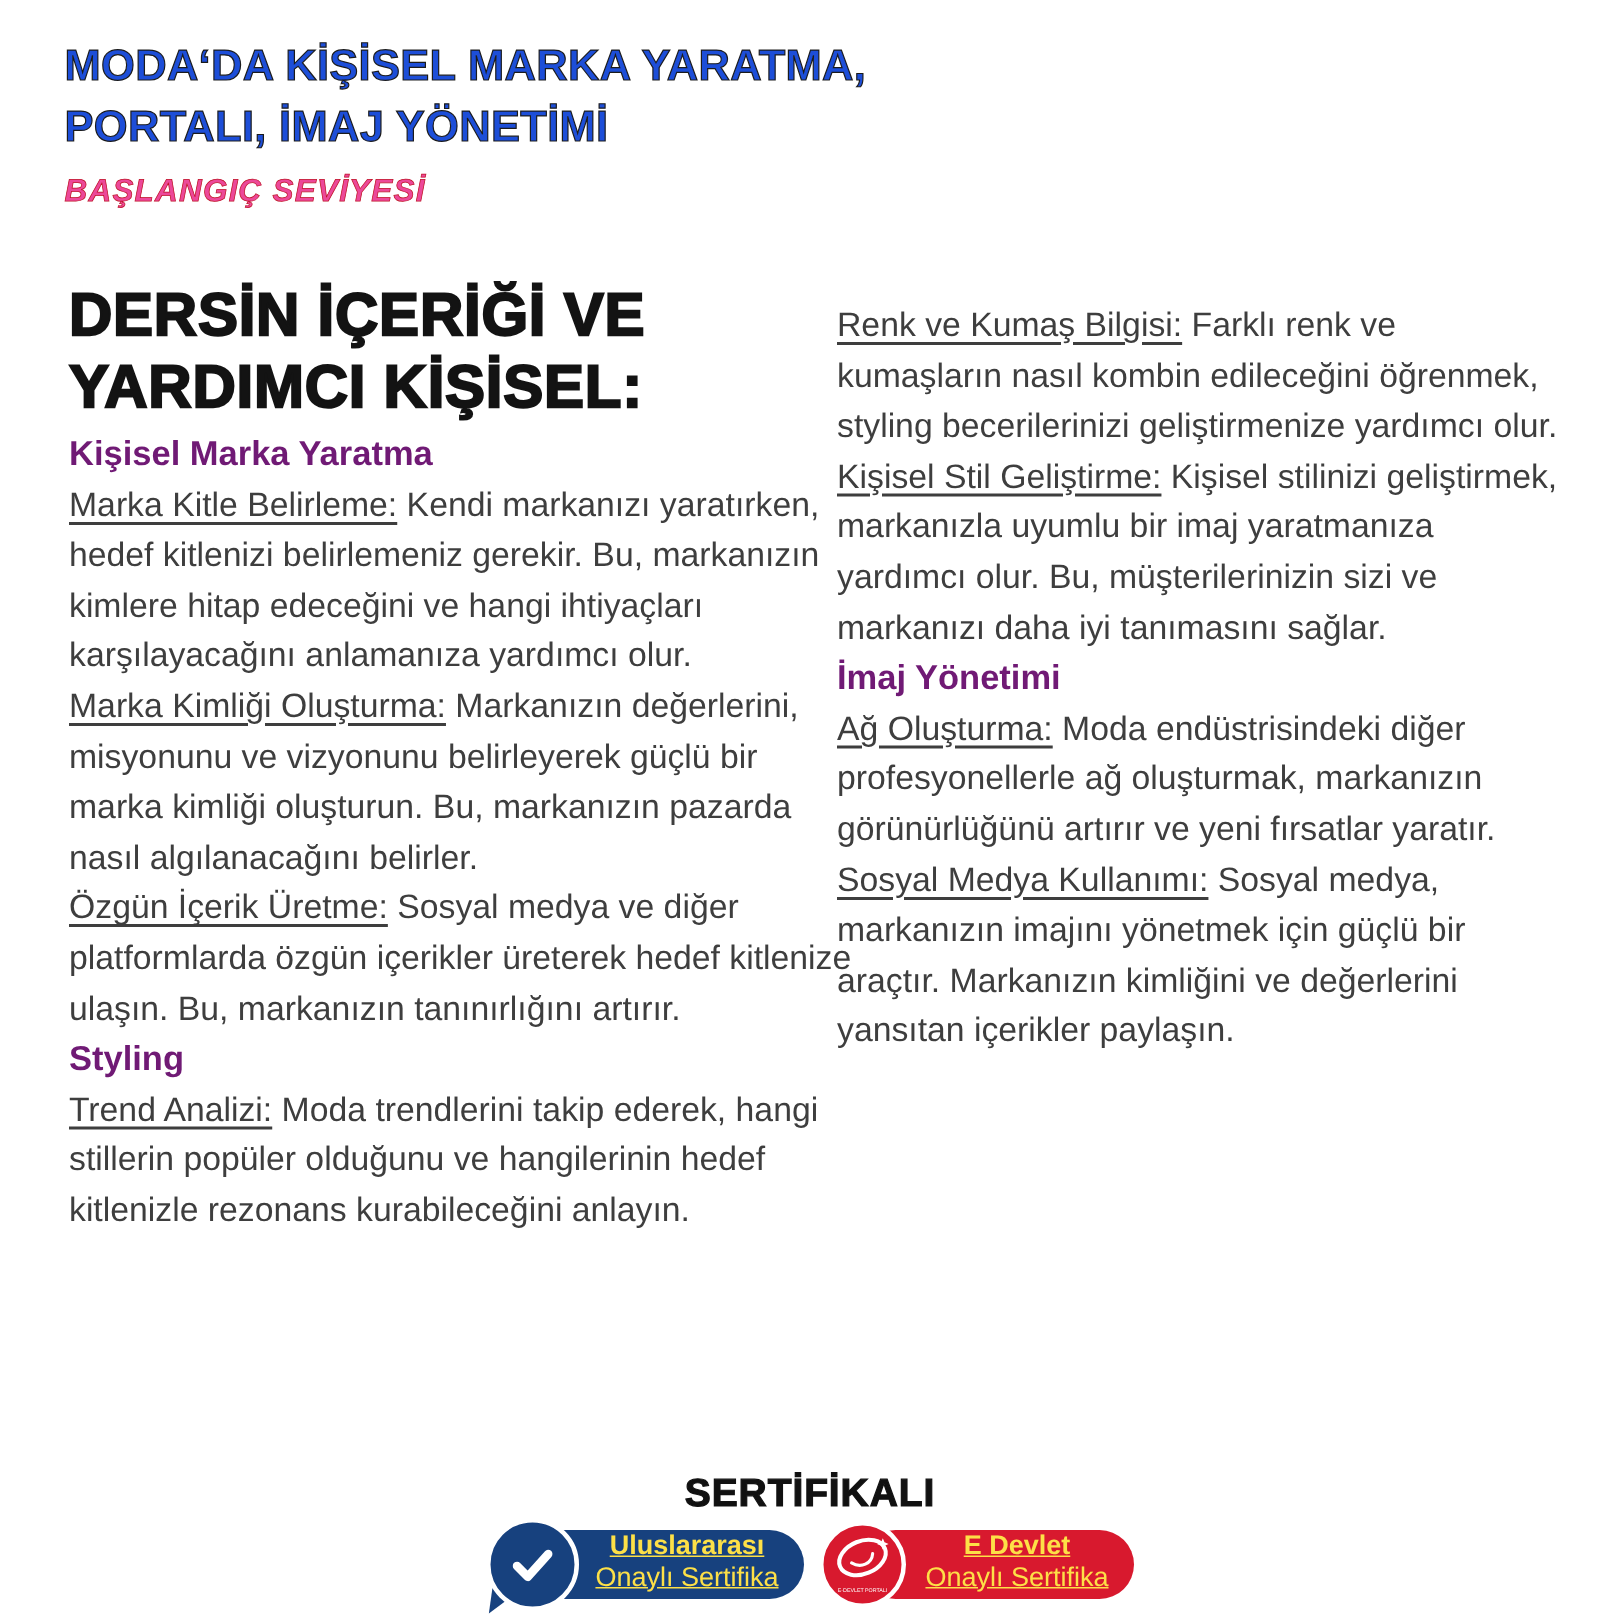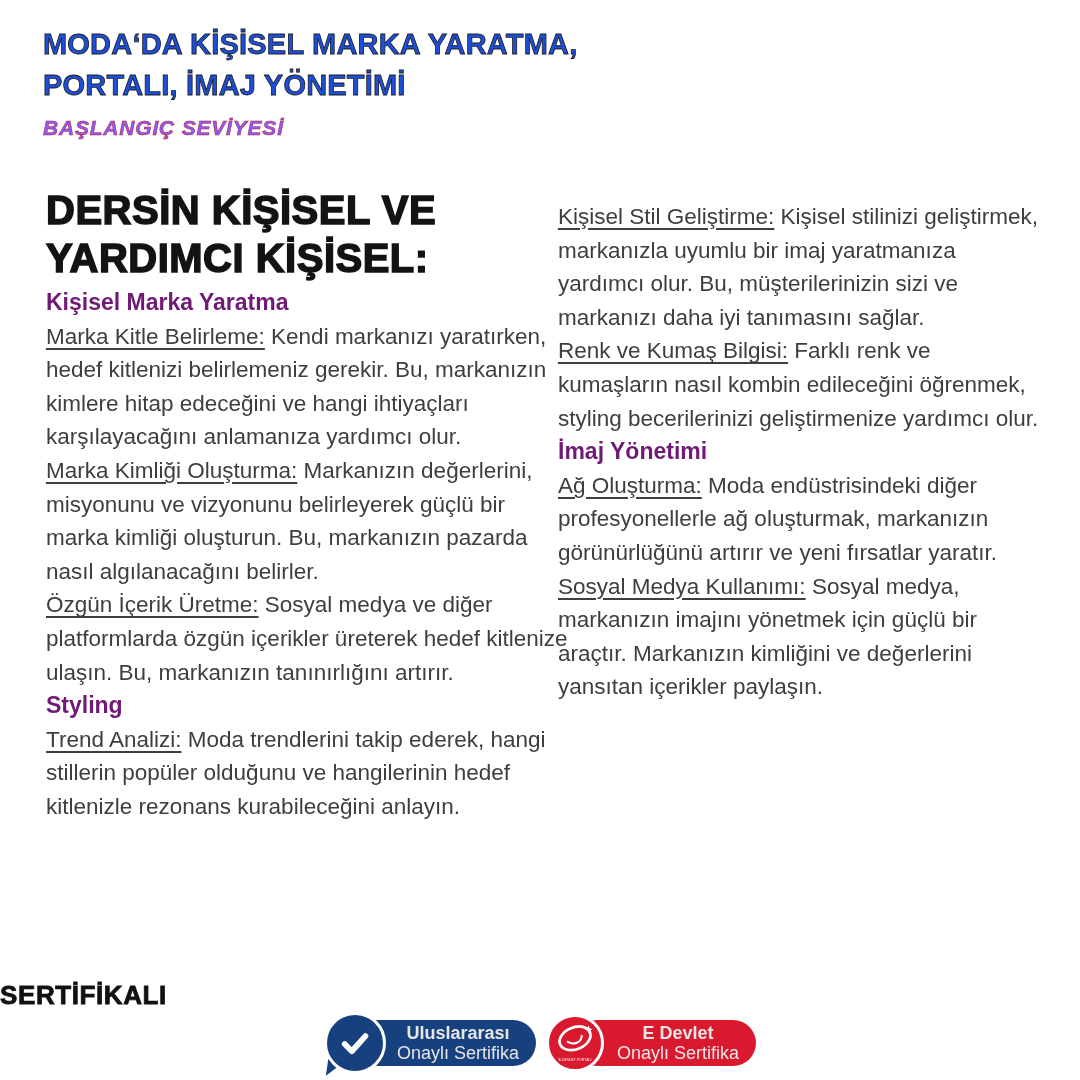--- a/index.html
+++ b/index.html
@@ -8,47 +8,47 @@
     font-family:"Liberation Sans", sans-serif; overflow:hidden;
   }
   
   .header { position:absolute; left:43px; top:24px; }
   .title-line {
     font-size:29px; font-weight:800; line-height:41px; color:#1d4ed8;
     letter-spacing:0.2px; -webkit-text-stroke:0.8px #1b1b1b;
   }
   .level {
     margin-top:10px; font-size:21px; font-style:italic; font-weight:800;
-    color:#8b5cf6; letter-spacing:0.8px; -webkit-text-stroke:0.5px #bf1226;
+    color:#ec4899; letter-spacing:0.8px; -webkit-text-stroke:0.5px #bf1226;
   }
   
   .main-heading {
     position:absolute; left:46px; top:186px; color:#131313;
     font-size:40px; line-height:48px; font-weight:900;
     letter-spacing:0.5px; -webkit-text-stroke:1.5px #131313;
   }
   
   .col { position:absolute; font-size:22.5px; line-height:33.6px; color:#3e3e3e; }
   .col-left  { left:46px;  top:286px; width:522px; }
   .col-right { left:558px; top:200px; width:484px; }
   .col p.item { margin:0; }
   .col .col-heading { color:#701a75; font-weight:700; font-size:23px; }
   .lead { text-decoration:underline; text-decoration-thickness:2px; text-underline-offset:3.5px; }
   
   .cert-heading {
-    position:absolute; top:980px; left:0; width:100%; 
+    position:absolute; top:980px; left:0; width:100%; text-align:center;
     font-size:26px; font-weight:800; letter-spacing:0.6px; color:#111;
     -webkit-text-stroke:0.8px #111;
   }
   .badges { position:absolute; top:1011px; left:0; width:100%; display:flex; justify-content:center; gap:8px; }
   .badge { position:relative; width:212px; height:64px; }
   .badge-pill {
     position:absolute; left:30px; right:0; top:9px; height:46px; border-radius:23px;
-    color:#e5e5e5; display:flex; flex-direction:column; align-items:center; justify-content:center;
-    padding-left:38px; padding-right:12px; font-size:18px; line-height:20.5px;
+    color:#fde047; display:flex; flex-direction:column; align-items:center; justify-content:flex-start;
+    padding-left:38px; padding-right:12px; font-size:18px; line-height:20.5px;text-decoration:underline;
   }
   .badge-pill .b1 { font-weight:700; }
   .badge-circle {
     position:absolute; left:0; width:62px; height:62px; top:1px; border-radius:50%;
     border:3px solid #fff; box-sizing:border-box; z-index:2;
     display:flex; align-items:center; justify-content:center;
   }
   .badge-blue .badge-pill, .badge-blue .badge-circle { background:#17417e; }
   .badge-red  .badge-pill, .badge-red  .badge-circle { background:#d8192e; }
   .badge-red .badge-circle { width:58px; height:58px; top:3px; left:2px; }
@@ -65,35 +65,35 @@
 
 <div class="page">
 
   <div class="header">
     <div class="title-line">MODA‘DA KİŞİSEL MARKA YARATMA,</div>
     <div class="title-line">PORTALI, İMAJ YÖNETİMİ</div>
     <div class="level">BAŞLANGIÇ SEVİYESİ</div>
   </div>
 
   <div class="main-heading">
-    <div>DERSİN KİŞİSEL VE</div>
+    <div>DERSİN İÇERİĞİ VE</div>
     <div>YARDIMCI KİŞİSEL:</div>
   </div>
 
   <div class="col col-left" id="col-left">
       <div class="col-heading">Kişisel Marka Yaratma</div>
       <p class="item"><span class="lead">Marka Kitle Belirleme:</span><span> Kendi markanızı yaratırken, hedef kitlenizi belirlemeniz gerekir. Bu, markanızın kimlere hitap edeceğini ve hangi ihtiyaçları karşılayacağını anlamanıza yardımcı olur.</span></p>
       <p class="item"><span class="lead">Marka Kimliği Oluşturma:</span><span> Markanızın değerlerini, misyonunu ve vizyonunu belirleyerek güçlü bir marka kimliği oluşturun. Bu, markanızın pazarda nasıl algılanacağını belirler.</span></p>
       <p class="item"><span class="lead">Özgün İçerik Üretme:</span><span> Sosyal medya ve diğer platformlarda özgün içerikler üreterek hedef kitlenize ulaşın. Bu, markanızın tanınırlığını artırır.</span></p>
       <div class="col-heading">Styling</div>
       <p class="item"><span class="lead">Trend Analizi:</span><span> Moda trendlerini takip ederek, hangi stillerin popüler olduğunu ve hangilerinin hedef kitlenizle rezonans kurabileceğini anlayın.</span></p>
     </div>
   <div class="col col-right" id="col-right">
+      <p class="item"><span class="lead">Renk ve Kumaş Bilgisi:</span><span> Farklı renk ve kumaşların nasıl kombin edileceğini öğrenmek, styling becerilerinizi geliştirmenize yardımcı olur.</span></p>
       <p class="item"><span class="lead">Kişisel Stil Geliştirme:</span><span> Kişisel stilinizi geliştirmek, markanızla uyumlu bir imaj yaratmanıza yardımcı olur. Bu, müşterilerinizin sizi ve markanızı daha iyi tanımasını sağlar.</span></p>
-      <p class="item"><span class="lead">Renk ve Kumaş Bilgisi:</span><span> Farklı renk ve kumaşların nasıl kombin edileceğini öğrenmek, styling becerilerinizi geliştirmenize yardımcı olur.</span></p>
       <div class="col-heading">İmaj Yönetimi</div>
       <p class="item"><span class="lead">Ağ Oluşturma:</span><span> Moda endüstrisindeki diğer profesyonellerle ağ oluşturmak, markanızın görünürlüğünü artırır ve yeni fırsatlar yaratır.</span></p>
       <p class="item"><span class="lead">Sosyal Medya Kullanımı:</span><span> Sosyal medya, markanızın imajını yönetmek için güçlü bir araçtır. Markanızın kimliğini ve değerlerini yansıtan içerikler paylaşın.</span></p>
     </div>
 
   <div class="cert-heading">SERTİFİKALI</div>
 
   <div class="badges">
 
     <div class="badge badge-blue">

